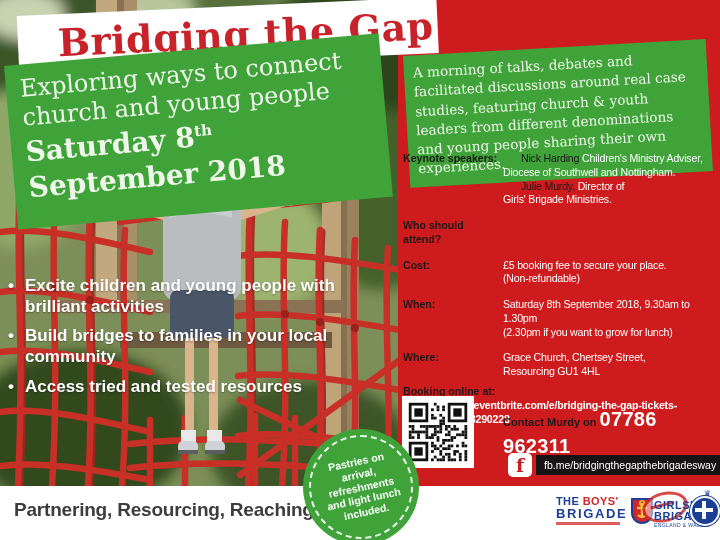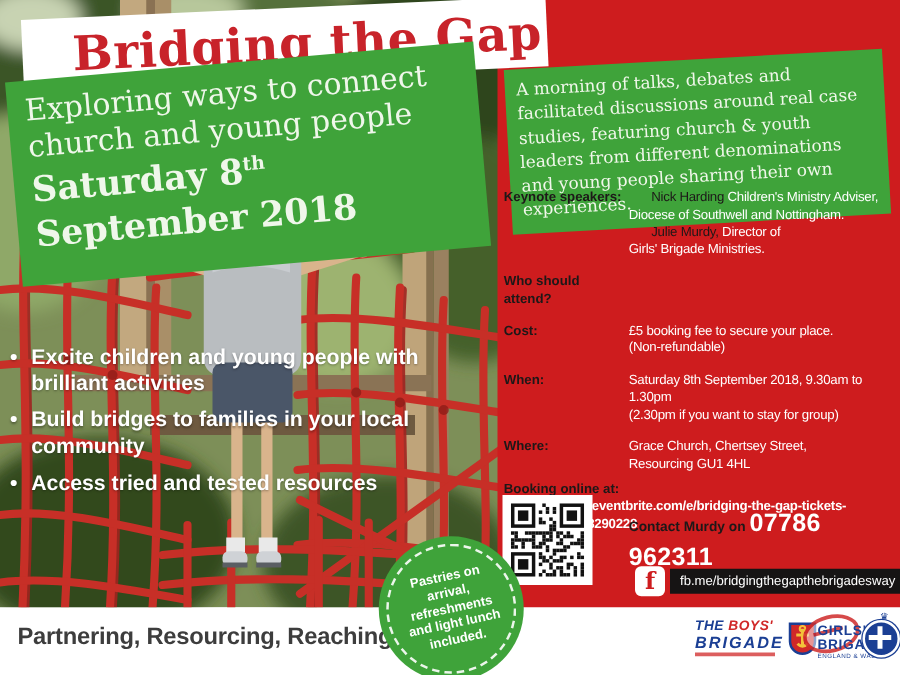--- a/index.html
+++ b/index.html
@@ -63,21 +63,21 @@
          box-shadow:0 0 0 3px #3fa33a;}
   .badge:after{content:"";position:absolute;inset:3px;border:2px dashed rgba(255,255,255,.9);
                border-radius:50%;}
   .badge-text{transform:rotate(-12deg);color:#fff;font-weight:700;font-size:10.5px;line-height:1.22;
               text-align:center;}
   
   .footer{position:absolute;left:0;top:486px;width:720px;height:54px;background:#fff;z-index:1;}
   .footer-tagline{position:absolute;left:14px;top:13px;font-size:19px;font-weight:700;color:#3d3d3d;
                   letter-spacing:-.2px;}
   
-  .bb-logo{position:absolute;left:556px;top:10px;display:flex;align-items:center;font-style:italic;}
+  .bb-logo{position:absolute;left:556px;top:10px;display:flex;align-items:center;}
   .bb-text{text-align:left;line-height:1;}
   .bb-l1{font-size:11px;font-weight:700;letter-spacing:.4px;}
   .bb-the{color:#1b3f94;}  .bb-boys{color:#d02828;}
   .bb-l2{font-size:13px;font-weight:700;color:#1b3f94;letter-spacing:1.6px;}
   .bb-tag{height:3px;background:#d02828;margin-top:2px;width:64px;opacity:.75;}
   .bb-crest{width:24px;height:28px;margin-left:3px;}
   .gb-logo{position:absolute;left:648px;top:4px;width:70px;height:46px;}
   .gb-stamp{position:absolute;left:-6px;top:2px;width:40px;height:24px;border:3px solid #cf2b2b;
             border-radius:50%;transform:rotate(-14deg);opacity:.85;background:rgba(255,255,255,.6);}
   .gb-stamp i{position:absolute;left:6px;top:8px;width:24px;height:3px;background:#cf2b2b;display:block;}
@@ -232,21 +232,21 @@
         <div class="detail-label">Cost:</div>
         <div class="detail-value">
           <div><span>£5 booking fee to secure your place.</span></div>
           <div><span>(Non-refundable)</span></div>
         </div>
       </div>
       <div class="detail-row">
         <div class="detail-label">When:</div>
         <div class="detail-value">
           <div><span>Saturday 8th September 2018, 9.30am to 1.30pm</span></div>
-          <div><span>(2.30pm if you want to stay for group)</span></div>
+          <div><span>(2.30pm if you want to grow for lunch)</span></div>
         </div>
       </div>
       <div class="detail-row">
         <div class="detail-label">Where:</div>
         <div class="detail-value">
           <div><span>Grace Church, Chertsey Street,</span></div>
           <div><span>Resourcing  GU1 4HL</span></div>
         </div>
       </div>
     </div>

